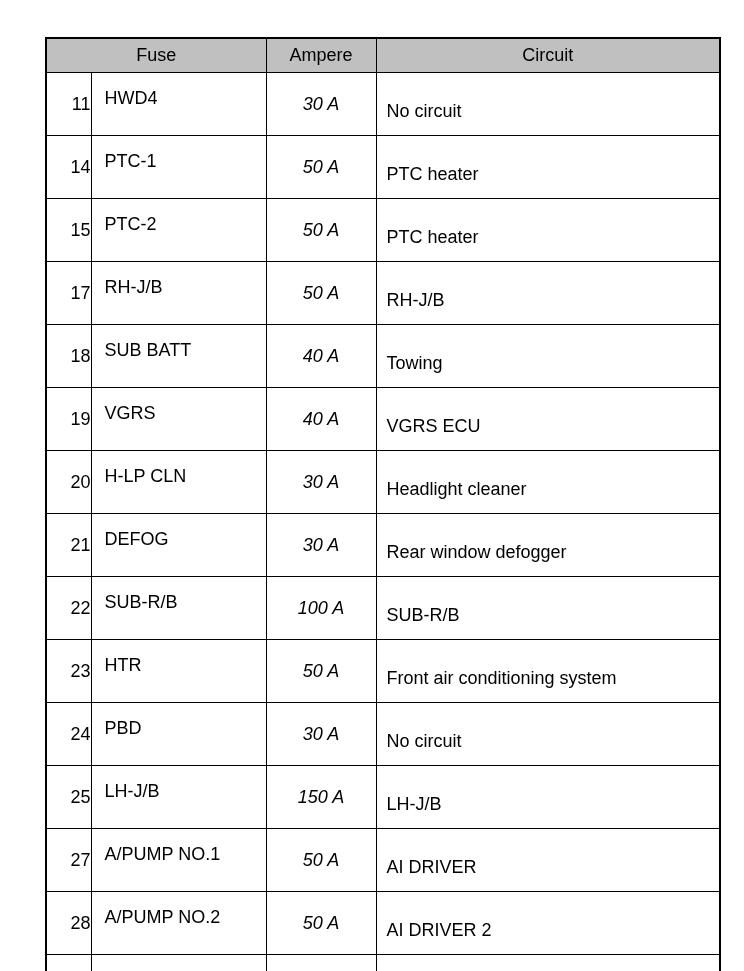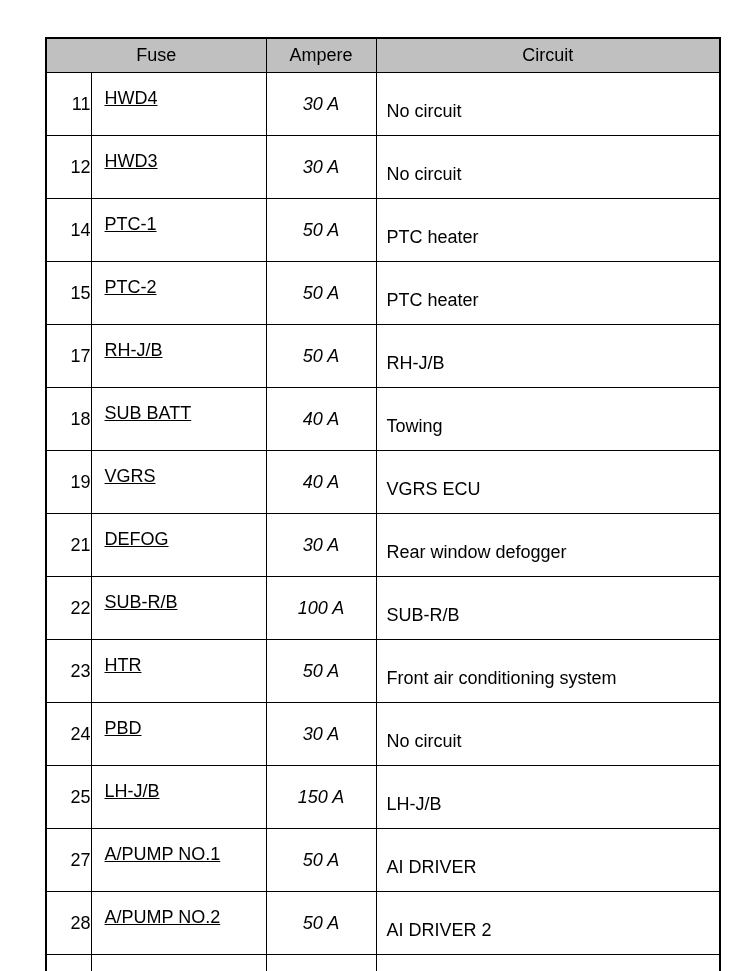--- a/index.html
+++ b/index.html
@@ -41,21 +41,20 @@
     height: 36px;
     background: #ffffff;
   }
   td.num {
     text-align: right;
     padding: 0;
   }
   td.name {
     text-align: left;
     padding: 0 6px 12px 13px;
-    text-decoration: underline;
   }
   td.amp {
     text-align: center;
     padding: 0;
     font-style: italic;
   }
   td.circuit {
     text-align: left;
     padding: 20px 16px 6px 10px;
     line-height: 25px;
@@ -80,26 +79,20 @@
   </thead>
   <tbody>
 
   <tr>
     <td class="num">11</td>
     <td class="name">HWD4</td>
     <td class="amp">30 A</td>
     <td class="circuit">No circuit</td>
   </tr>
 
-  <tr>
-    <td class="num">12</td>
-    <td class="name">HWD3</td>
-    <td class="amp">30 A</td>
-    <td class="circuit">No circuit</td>
-  </tr>
 
 
   <tr>
     <td class="num">14</td>
     <td class="name">PTC-1</td>
     <td class="amp">50 A</td>
     <td class="circuit">PTC heater</td>
   </tr>
 
   <tr>
@@ -124,20 +117,26 @@
     <td class="circuit">Towing</td>
   </tr>
 
   <tr>
     <td class="num">19</td>
     <td class="name">VGRS</td>
     <td class="amp">40 A</td>
     <td class="circuit">VGRS ECU</td>
   </tr>
 
+  <tr>
+    <td class="num">20</td>
+    <td class="name">H-LP CLN</td>
+    <td class="amp">30 A</td>
+    <td class="circuit">Headlight cleaner</td>
+  </tr>
 
   <tr>
     <td class="num">21</td>
     <td class="name">DEFOG</td>
     <td class="amp">30 A</td>
     <td class="circuit">Rear window defogger</td>
   </tr>
 
   <tr>
     <td class="num">22</td>

